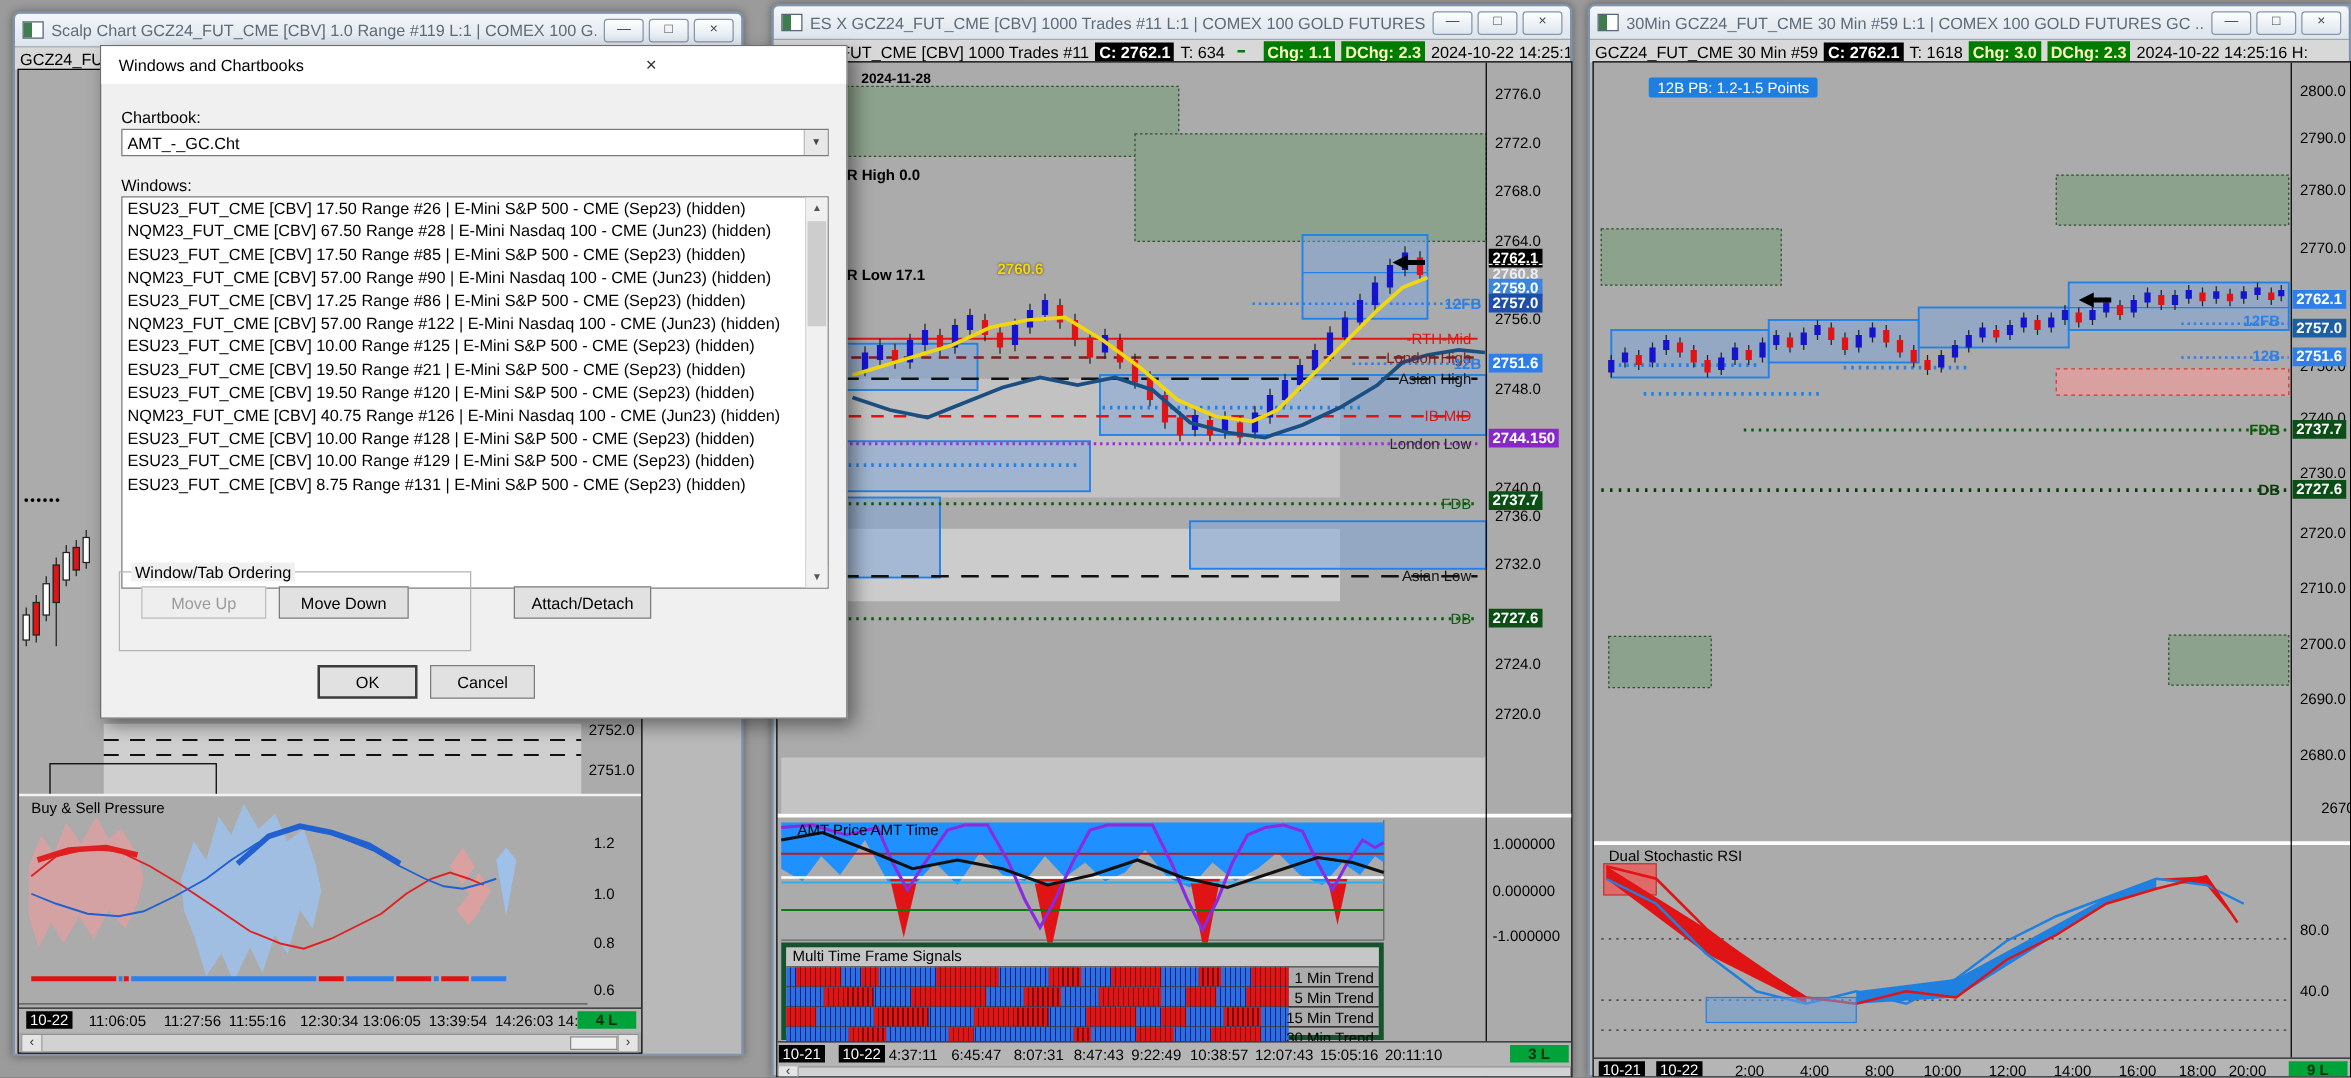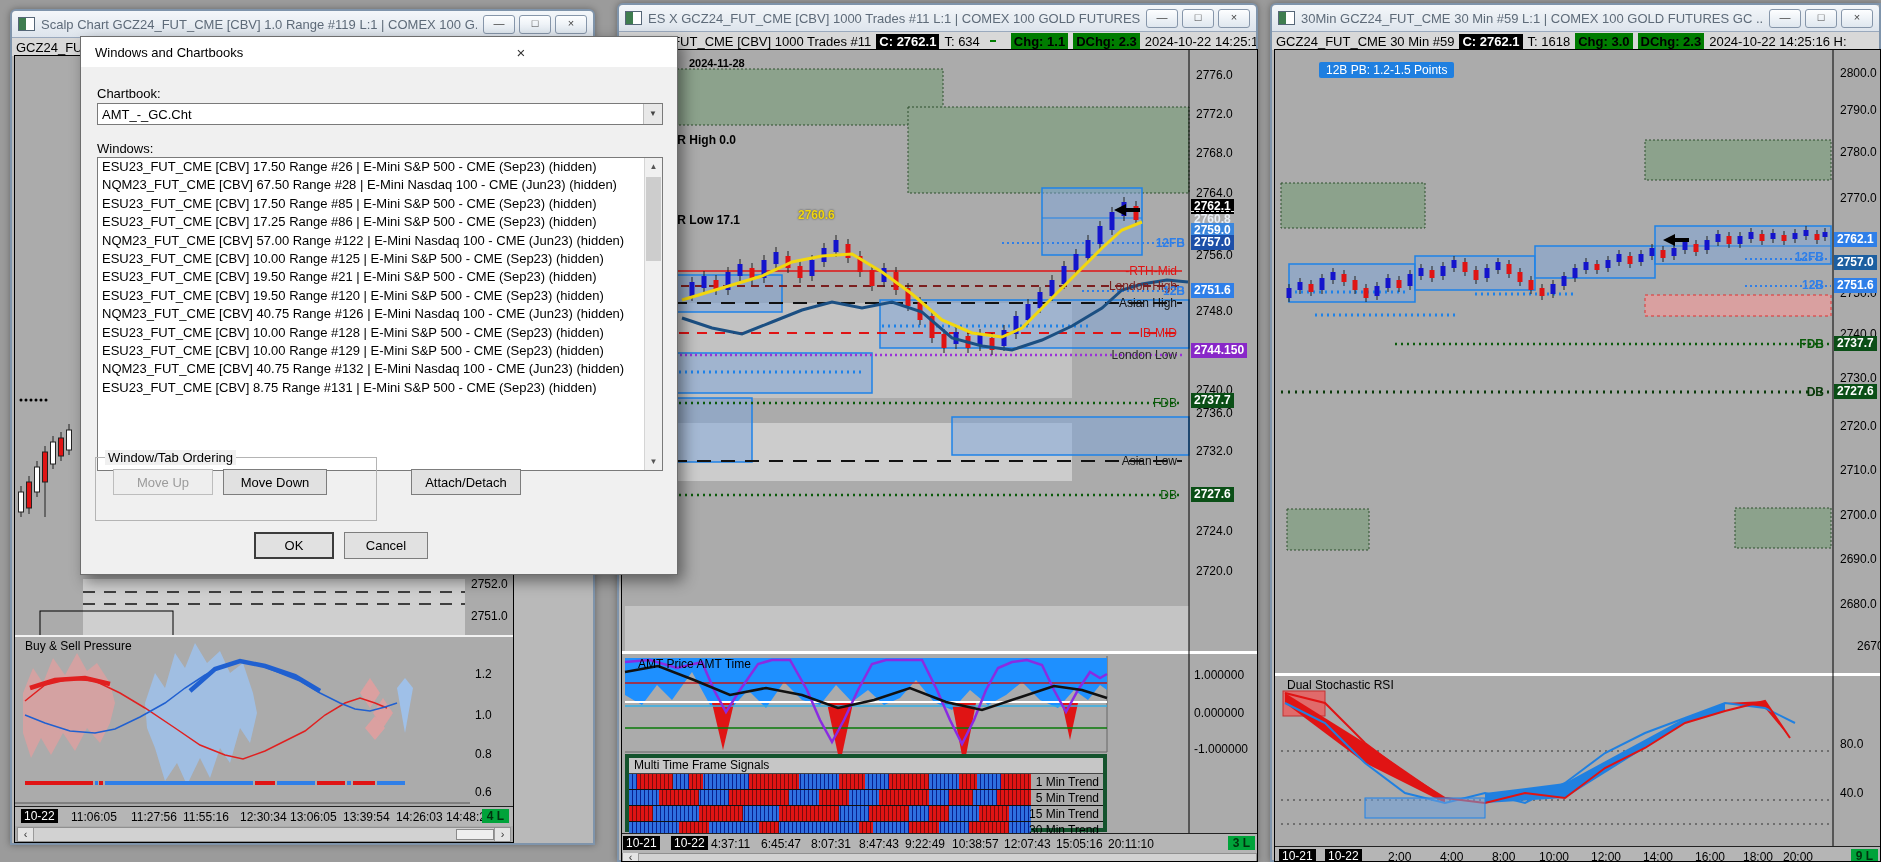--- a/index.html
+++ b/index.html
@@ -10,30 +10,30 @@
   .titlebar{height:26px;background:linear-gradient(#f4f7fa,#dde4ec);border-bottom:1px solid #9aa9bd;
     border-radius:4px 4px 0 0;display:flex;align-items:center;padding:0 6px;gap:6px;}
   .wicon{width:15px;height:12px;border:1px solid #567;background:linear-gradient(90deg,#3f7d4f 0 7px,#fff 7px);flex:0 0 auto;}
   .title-text{color:#5e6b79;font-size:13px;white-space:nowrap;overflow:hidden;flex:1;}
   .winbtns{display:flex;gap:4px;}
   .winbtn{width:30px;height:17px;border:1px solid #8696aa;border-radius:3px;
     background:linear-gradient(#fdfeff,#dfe7ef);font-size:11px;line-height:15px;text-align:center;color:#444;}
   .statusrow{height:18px;background:#d8d8d8;font-size:13px;color:#000;white-space:nowrap;
     display:flex;align-items:center;gap:5px;padding:0 4px;overflow:hidden;}
   .sbox{background:#000;color:#fff;padding:0 3px;font-weight:700;}
-  .gbox{background:#007c00;color:#000000;padding:1px 3px;font-weight:700;}
+  .gbox{background:#007c00;color:#fef9c3;padding:1px 3px;font-weight:700;}
   .chart{position:absolute;background:#ababab;border:1px solid #000;box-sizing:border-box;overflow:hidden;}
   .layer{position:absolute;left:0;top:0;}
   .tick{position:absolute;font-size:12px;color:#000;white-space:nowrap;}
   .pb{position:absolute;font-size:12px;font-weight:700;color:#fff;height:15px;line-height:15px;padding:0 3px;white-space:nowrap;}
   .ll{position:absolute;font-size:12px;white-space:nowrap;font-weight:700;}
   .axisrow{position:absolute;left:0;right:0;background:#b5b5b5;border-top:1px solid #222;}
   .axl{position:absolute;font-size:12px;color:#000;white-space:nowrap;top:3px;}
   .dbox{position:absolute;top:2px;background:#000;color:#fff;font-size:12px;padding:0 3px;white-space:nowrap;}
-  .gbadge{position:absolute;top:2px;background:#00a33a;color:#00320e;font-weight:700;font-size:12px;padding:0 5px;}
+  .gbadge{position:absolute;top:2px;background:#00a33a;color:#00320e;font-weight:700;font-size:12px;padding:0 15px;}
   .hscroll{position:absolute;background:#d2d2d2;border:1px solid #909090;display:flex;align-items:center;box-sizing:border-box;}
   .scrbtn{width:15px;height:100%;background:#e4e4e4;border-right:1px solid #9a9a9a;font-size:11px;line-height:13px;text-align:center;color:#333;}
   .scrbtn.right{border-left:1px solid #9a9a9a;border-right:none;}
   .thumb{position:absolute;top:1px;bottom:1px;background:#efefef;border:1px solid #8a8a8a;}
   .panel-label{position:absolute;font-size:12px;color:#000;white-space:nowrap;}
   
   .dialog{position:absolute;background:#f0f0f0;border:1px solid #6e6e6e;box-shadow:5px 6px 14px rgba(0,0,0,.45);box-sizing:border-box;}
   .dlg-title{height:30px;background:#fff;display:flex;align-items:center;padding:0 14px;font-size:13px;color:#000;}
   .dlg-title span{flex:1;}
   .dlg-close{width:28px;text-align:center;font-size:15px;color:#333;}
@@ -478,29 +478,29 @@
     <div class="combo" style="left:16px;top:66px;width:566px;">
       <span class="combo-text">AMT_-_GC.Cht</span>
       <span class="combo-btn">▼</span>
     </div>
     <span class="dlg-label" style="left:16px;top:104px;">Windows:</span>
     <div class="listbox" style="left:16px;top:120px;width:566px;height:314px;">
       <div style="position:absolute;left:1px;top:0;right:18px;overflow:hidden;">
         <div class="lb-item">ESU23_FUT_CME [CBV]  17.50 Range #26 | E-Mini S&amp;P 500 - CME (Sep23) (hidden)</div>
         <div class="lb-item">NQM23_FUT_CME [CBV]  67.50 Range #28 | E-Mini Nasdaq 100 - CME (Jun23) (hidden)</div>
         <div class="lb-item">ESU23_FUT_CME [CBV]  17.50 Range #85 | E-Mini S&amp;P 500 - CME (Sep23) (hidden)</div>
+        <div class="lb-item">NQM23_FUT_CME [CBV]  57.00 Range #90 | E-Mini Nasdaq 100 - CME (Jun23) (hidden)</div>
         <div class="lb-item">ESU23_FUT_CME [CBV]  17.25 Range #86 | E-Mini S&amp;P 500 - CME (Sep23) (hidden)</div>
         <div class="lb-item">NQM23_FUT_CME [CBV]  57.00 Range #122 | E-Mini Nasdaq 100 - CME (Jun23) (hidden)</div>
         <div class="lb-item">ESU23_FUT_CME [CBV]  10.00 Range #125 | E-Mini S&amp;P 500 - CME (Sep23) (hidden)</div>
         <div class="lb-item">ESU23_FUT_CME [CBV]  19.50 Range #21 | E-Mini S&amp;P 500 - CME (Sep23) (hidden)</div>
         <div class="lb-item">ESU23_FUT_CME [CBV]  19.50 Range #120 | E-Mini S&amp;P 500 - CME (Sep23) (hidden)</div>
         <div class="lb-item">NQM23_FUT_CME [CBV]  40.75 Range #126 | E-Mini Nasdaq 100 - CME (Jun23) (hidden)</div>
         <div class="lb-item">ESU23_FUT_CME [CBV]  10.00 Range #128 | E-Mini S&amp;P 500 - CME (Sep23) (hidden)</div>
         <div class="lb-item">ESU23_FUT_CME [CBV]  10.00 Range #129 | E-Mini S&amp;P 500 - CME (Sep23) (hidden)</div>
-        <div class="lb-item">NQM23_FUT_CME [CBV]  40.75 Range #132 | E-Mini Nasdaq 100 - CME (Jun23) (hidden)</div>
         <div class="lb-item">ESU23_FUT_CME [CBV]  8.75 Range #131 | E-Mini S&amp;P 500 - CME (Sep23) (hidden)</div>
       </div>
       <div class="vscroll">
         <span class="vbtn" style="top:0;">▲</span>
         <span class="vthumb"></span>
         <span class="vbtn" style="bottom:0;">▼</span>
       </div>
     </div>
     <div class="groupbox" style="left:14px;top:420px;width:282px;height:64px;"></div>
     <span class="group-label" style="left:24px;top:413px;">Window/Tab Ordering</span>

